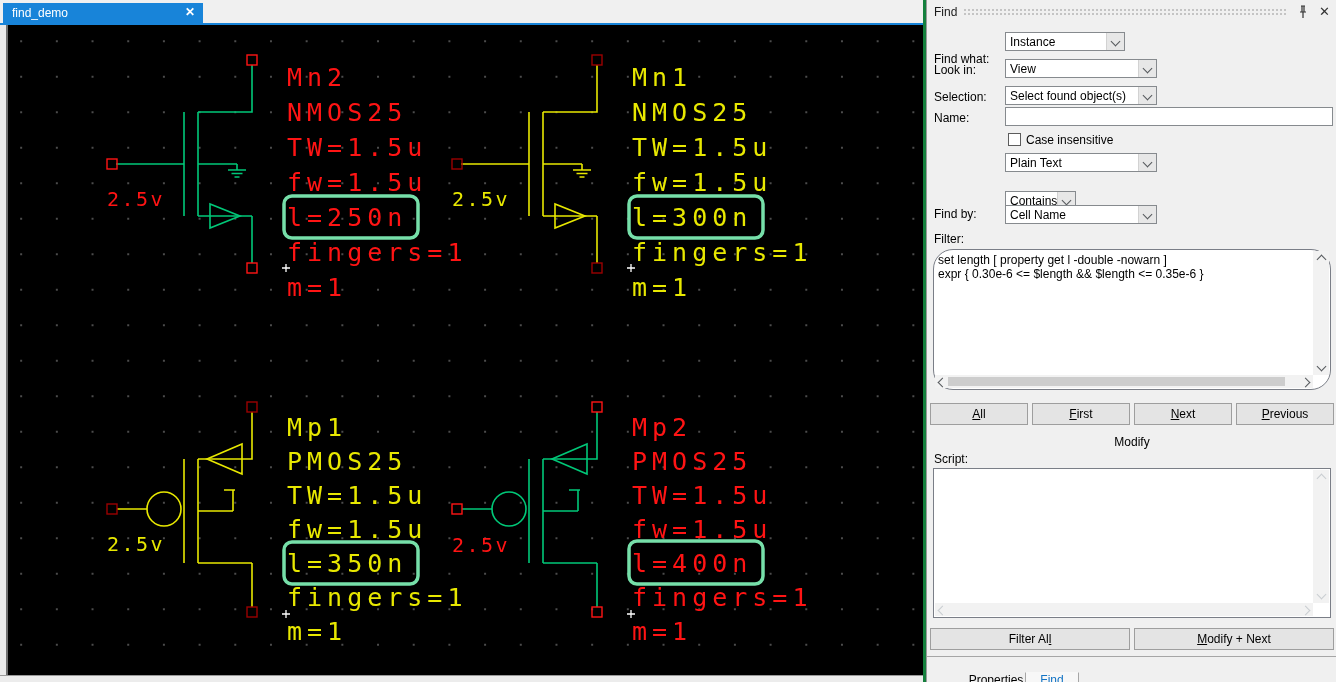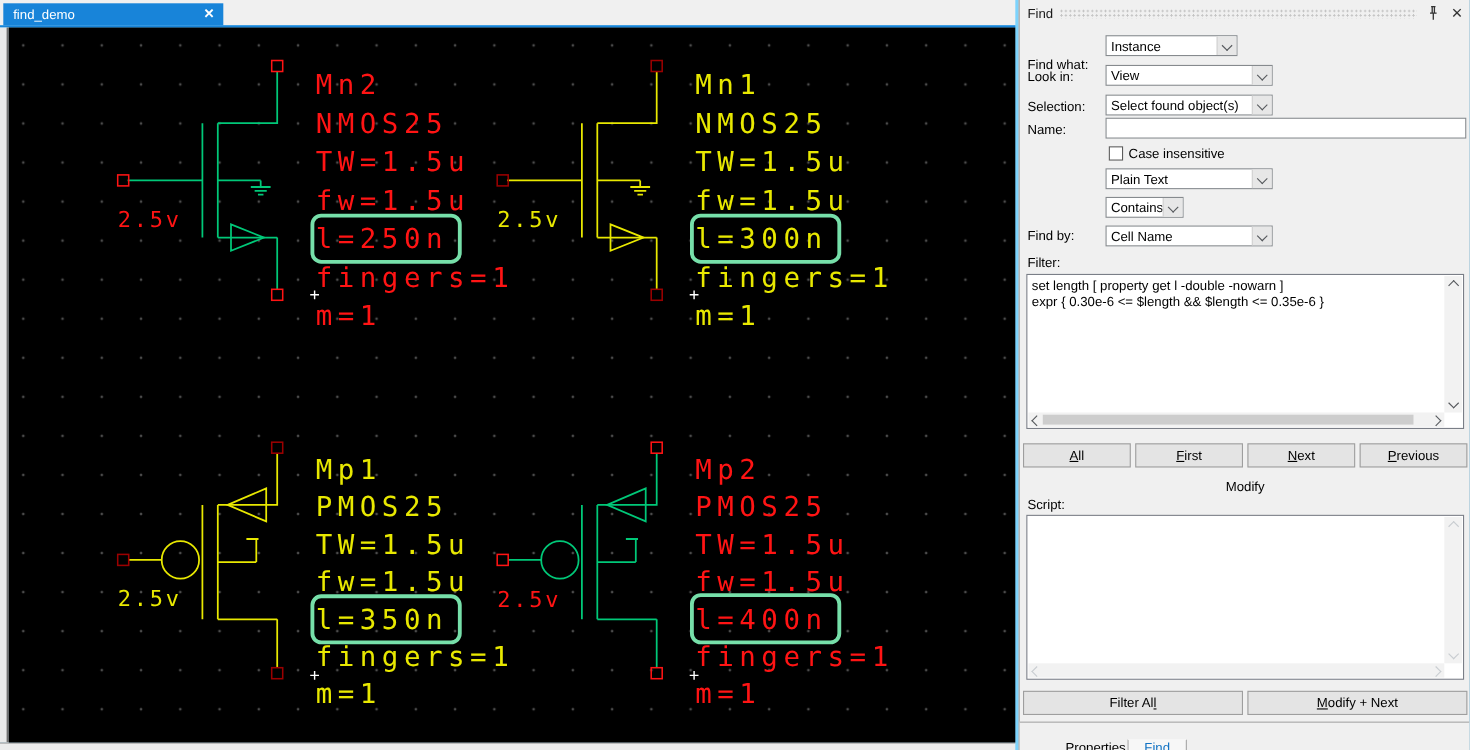--- a/index.html
+++ b/index.html
@@ -1,16 +1,16 @@
 <!DOCTYPE html>
 <html><head>
 <meta charset="utf-8">
 <style>
   html,body{margin:0;padding:0;background:#f0f0f0;}
-  .app{position:relative;width:1336px;height:682px;background:#7dd3fc;overflow:hidden;
+  .app{position:relative;width:1336px;height:682px;background:#15803d;overflow:hidden;
        font-family:"Liberation Sans",sans-serif;font-size:12px;color:#000;}
   
   .tabbar{position:absolute;left:0;top:0;width:923px;height:23px;background:#f0f0f0;}
   .doc-tab{position:absolute;left:3px;top:3px;width:200px;height:20px;background:#1884d9;color:#fff;
            display:flex;align-items:center;}
   .doc-tab .t{margin-left:9px;font-size:12px;}
   .doc-tab .x{position:absolute;right:8px;top:2px;font-size:12px;font-weight:bold;cursor:pointer;}
   .doc-underline{position:absolute;left:0;top:23px;width:923px;height:2px;background:#1884d9;}
   
   .frame-left{position:absolute;left:0;top:25px;width:6px;height:650px;background:#e9e9e9;border-right:2px solid #6f6f6f;box-sizing:content-box;}
@@ -214,37 +214,37 @@
     <div class="cb" style="left:81px;top:133px;"></div>
     <span class="flabel" style="left:99px;top:133px;">Case insensitive</span>
 
     <div class="combo" style="left:78px;top:153px;width:152px;">
       <span class="val">Plain Text</span>
       <span class="dd">
           <i class="chv down"></i>
         </span>
     </div>
 
-    <div class="combo" style="left:78px;top:179px;width:71px;">
+    <div class="combo" style="left:78px;top:191px;width:71px;">
       <span class="val">Contains</span>
       <span class="dd">
           <i class="chv down"></i>
         </span>
     </div>
 
     <span class="flabel" style="top:207px;">Find by:</span>
     <div class="combo" style="left:78px;top:205px;width:152px;">
       <span class="val">Cell Name</span>
       <span class="dd">
           <i class="chv down"></i>
         </span>
     </div>
 
     <span class="flabel" style="top:232px;">Filter:</span>
-    <div class="tbox" style="left:6px;top:249px;width:398px;height:141px;">
+    <div class="tbox" style="left:6px;top:249px;width:398px;height:141px;border-radius:20px;">
       <div class="content">
         <div>set length [ property get l -double -nowarn ]</div>
         <div>expr { 0.30e-6 &lt;= $length &amp;&amp; $length &lt;= 0.35e-6 }</div>
       </div>
       <div class="vscroll">
         <i class="chv up" style="position:absolute;left:5px;top:5px;"></i>
         <i class="chv down" style="position:absolute;left:5px;bottom:5px;"></i>
       </div>
       <div class="hscroll">
         <i class="chv left" style="position:absolute;left:4px;top:4px;"></i>

